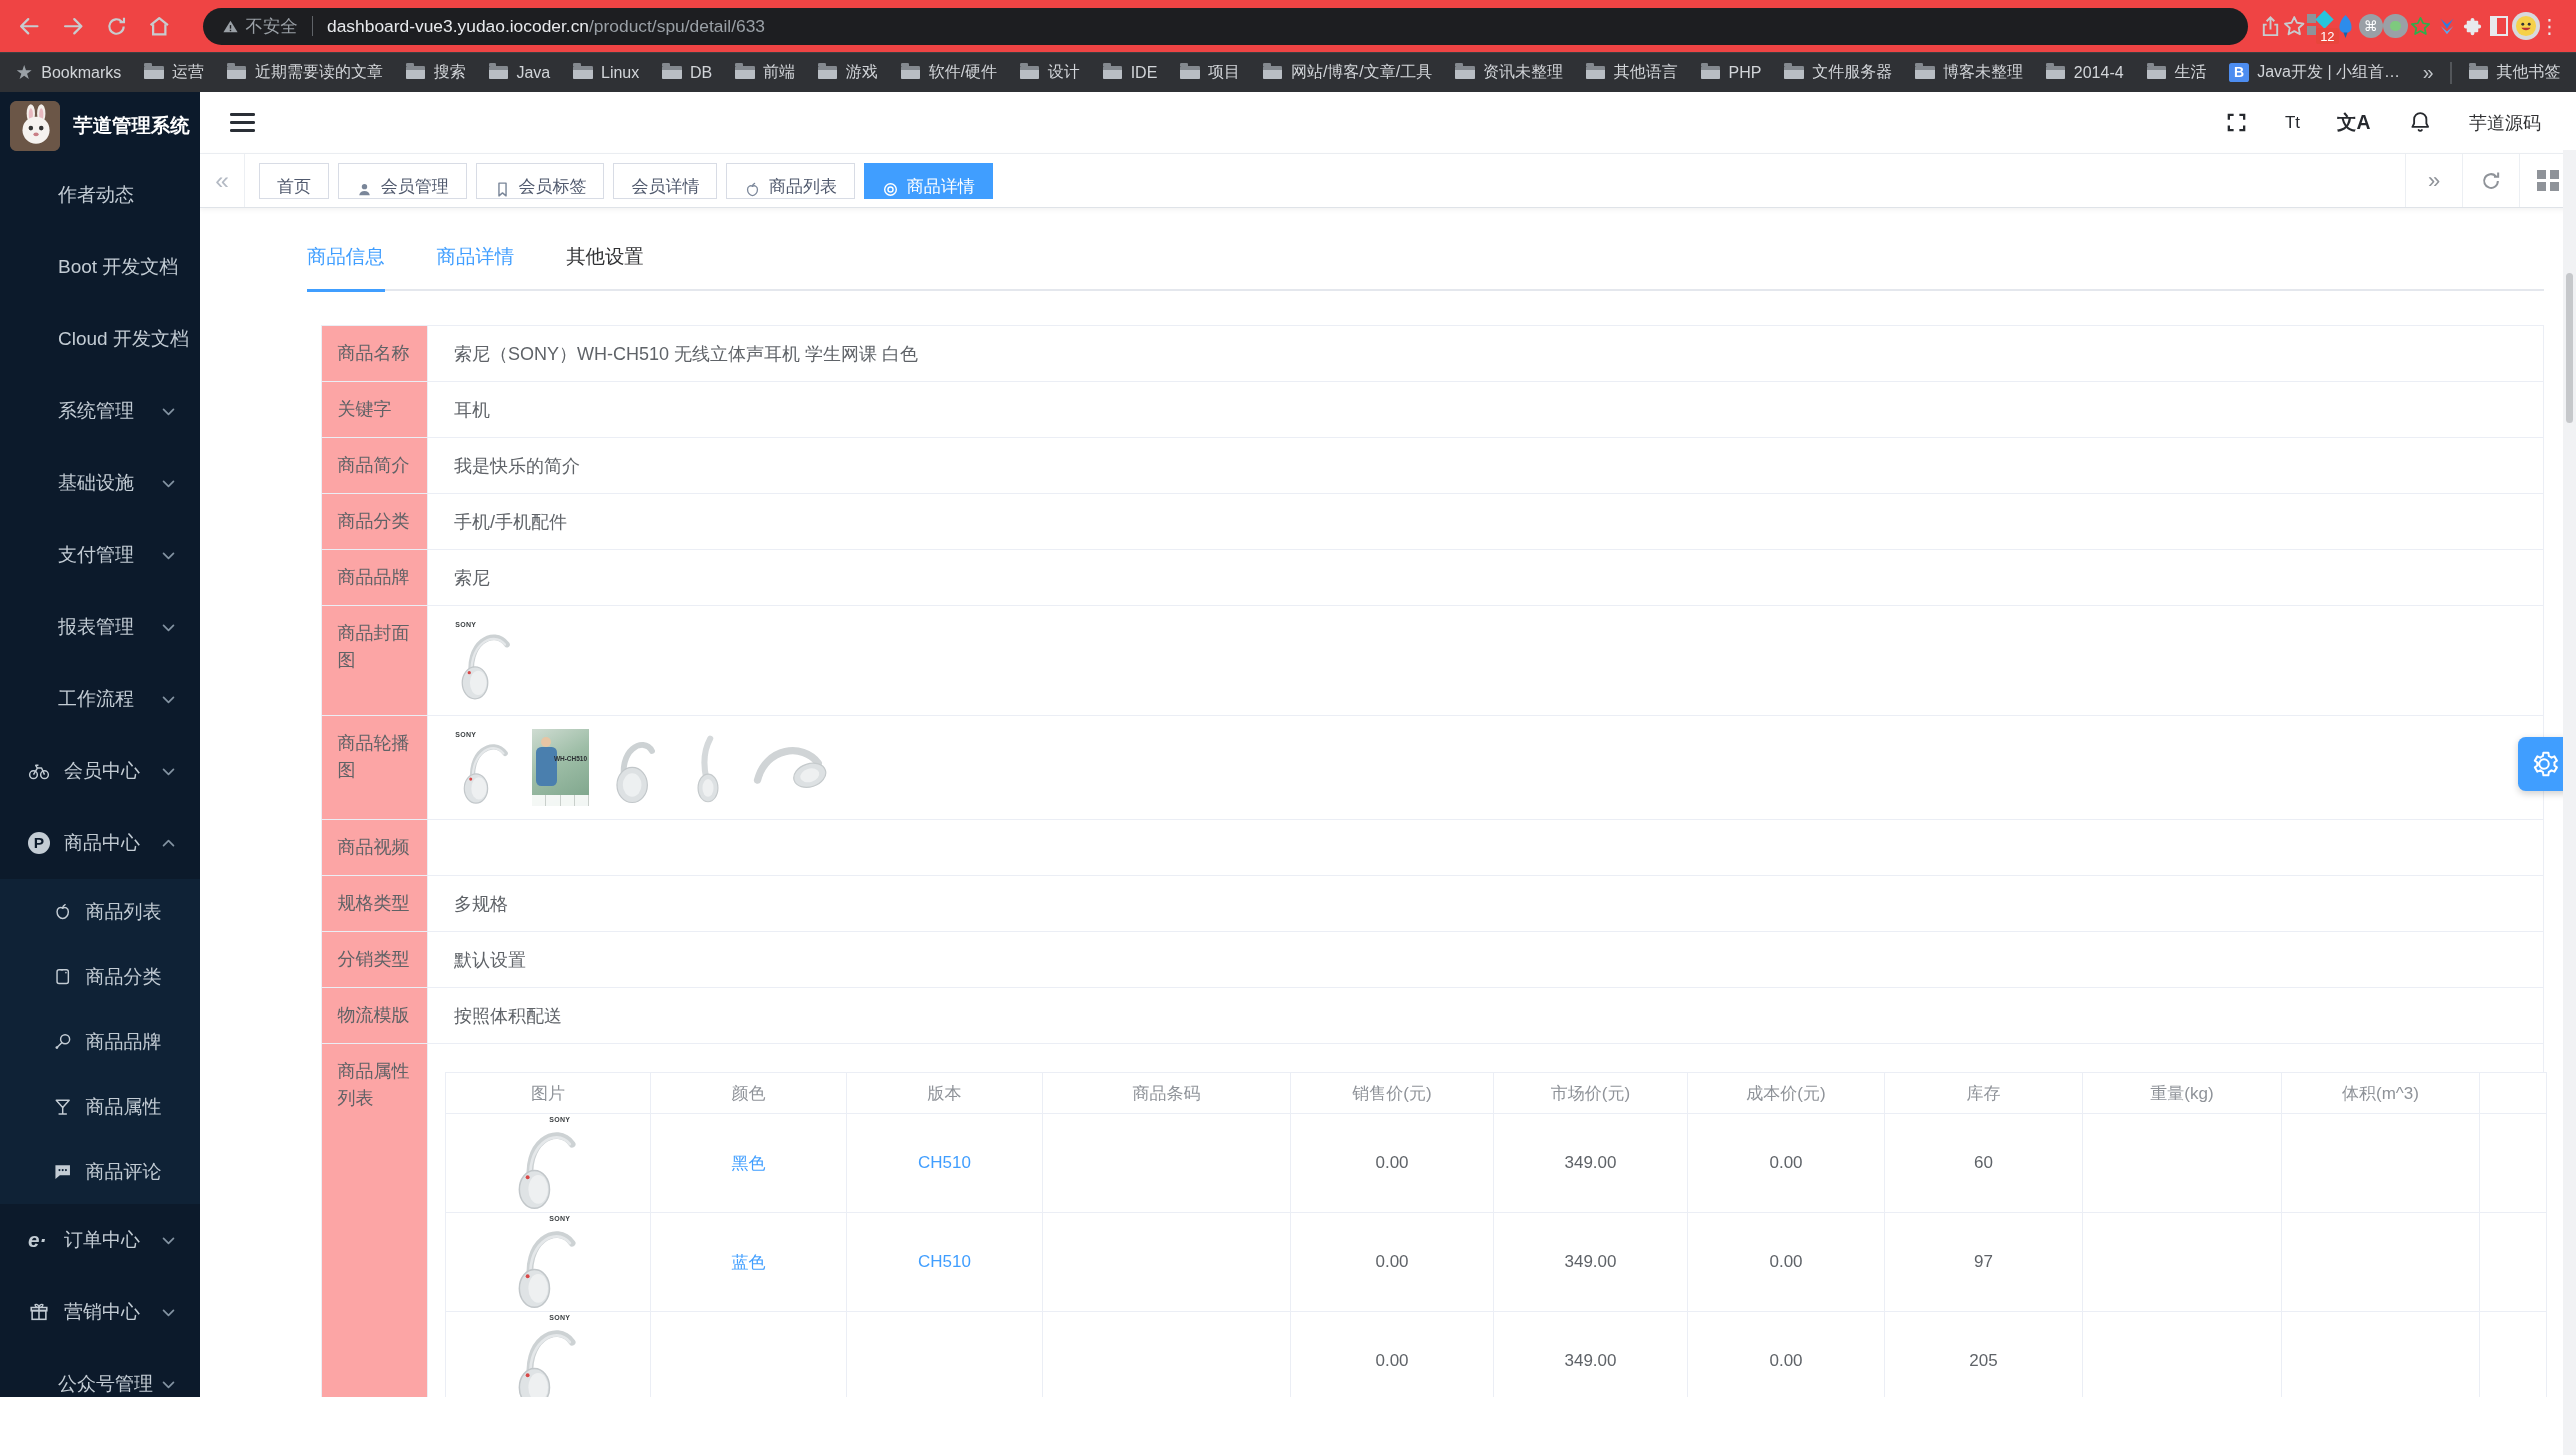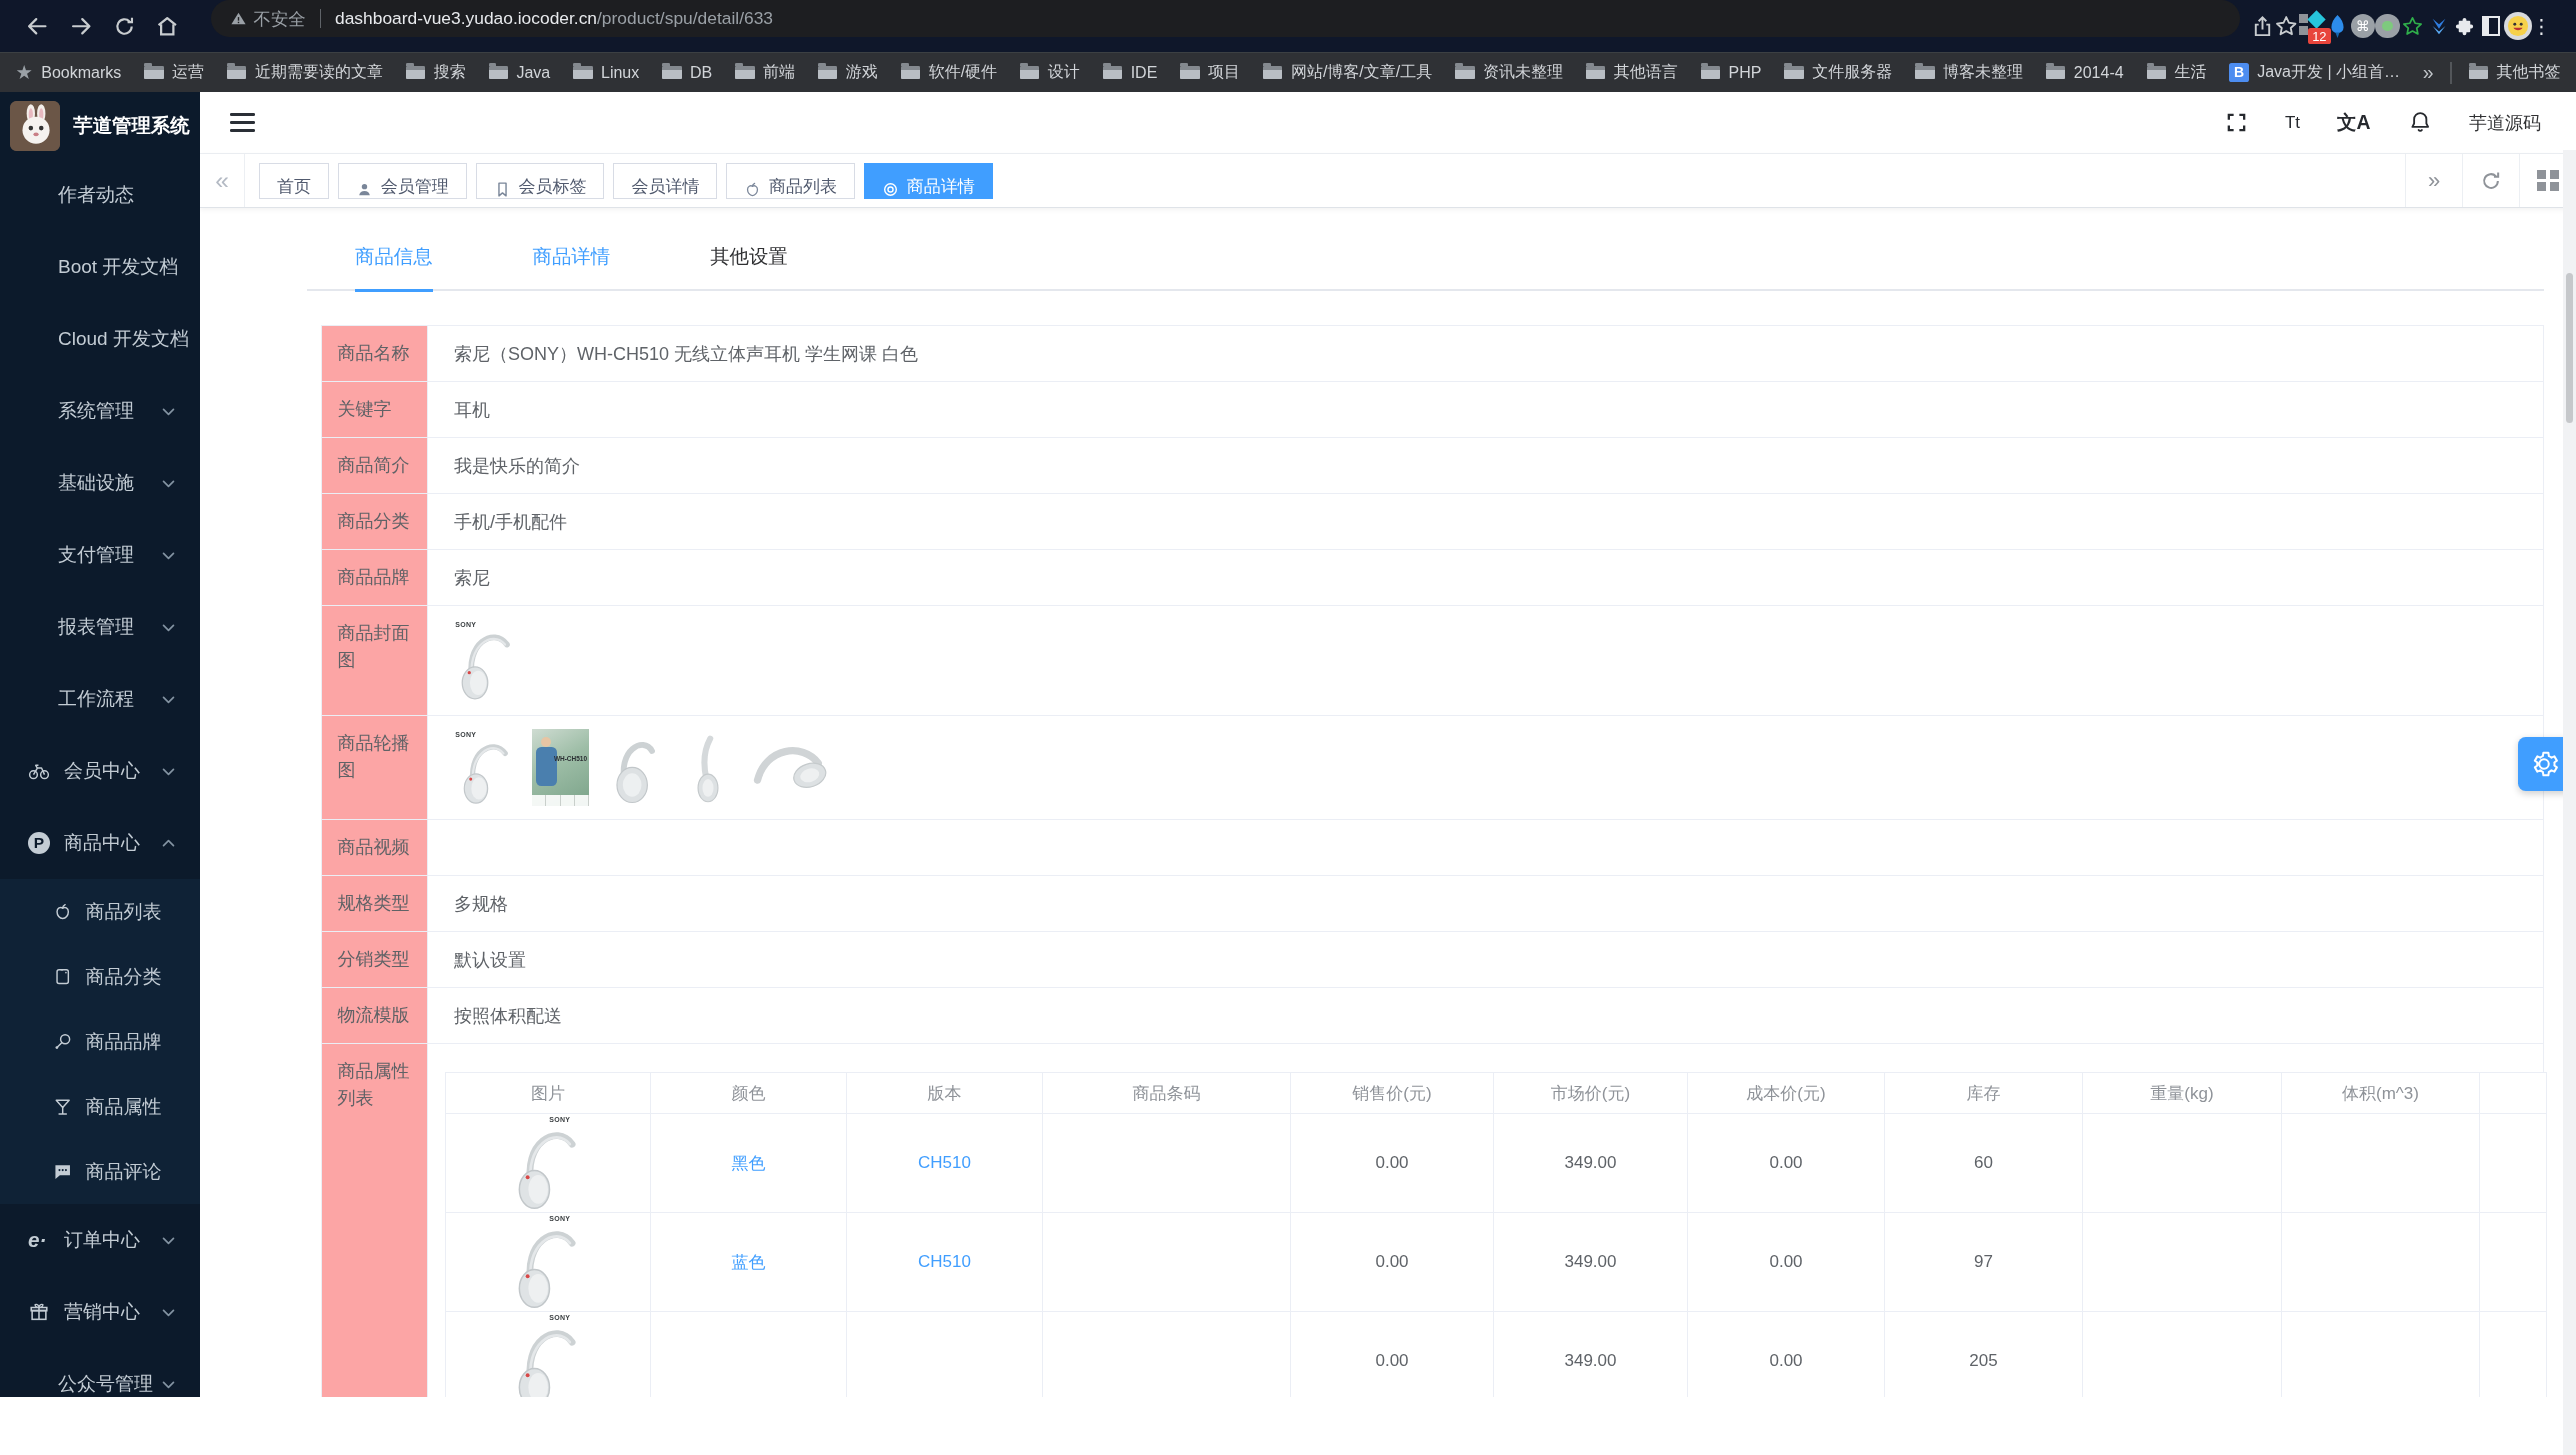--- a/index.html
+++ b/index.html
@@ -12,21 +12,21 @@
   .lights { position:absolute; left:34px; top:18px; display:flex; gap:15.5px; }
   .light { width:22px; height:22px; border-radius:50%; }
   .light.r { background:#ff5f57; } .light.y { background:#febc2e; } .light.g { background:#28c840; }
   .tab { position:absolute; left:132px; top:14px; width:354px; height:44px; background:#35363a;
     border-radius:10.3px 10.3px 0 0; display:flex; align-items:center; padding:0 15.5px; gap:11.6px; }
   .tab-title { color:#dfe1e5; font-size:17px; flex:1; white-space:nowrap; overflow:hidden; }
   .tab-close { color:#9aa0a6; font-size:20.7px; line-height:1; }
   .newtab-btn { position:absolute; left:504px; top:19.4px; color:#b9bdc1; font-size:31px; font-weight:300; }
   .tb-chev { position:absolute; right:17px; top:22px; color:#9aa0a6; }
 
-  .toolbar { height:52px; background:#0f172a; display:flex; padding:0 25px; }
+  .toolbar { height:52px; background:#ef4444; display:flex; align-items:center; padding:0 17px; }
   .nav-ic { color:#c8cccf; margin-right:19.4px; display:flex; align-items:center; }
   .urlbar { flex:1; height:37px; background:#1d1e21; border-radius:19px; display:flex; align-items:center;
     padding:0 19.4px; margin:0 11.6px; font-size:17.4px; white-space:nowrap; overflow:hidden; }
   .warn { color:#9aa0a6; display:flex; align-items:center; gap:6.5px; }
   .url-div { width:1.3px; height:19.4px; background:#5f6368; margin:0 14px; }
   .host { color:#e8eaed; } .path { color:#9aa0a6; }
   .tb-right { display:flex; align-items:center; gap:0; }
   .ext { position:relative; width:26px; height:26px; display:flex; align-items:center; justify-content:center; }
   .badge { position:absolute; right:-6.5px; bottom:-5.2px; background:#e8453c; color:#fff; font-size:13px;
     padding:0.6px 4.5px; border-radius:2.6px; }
@@ -92,21 +92,21 @@
   .tag .tic { width:17px; height:17px; color:#7a8699; }
   .tag.active { background:#409eff; border-color:#409eff; color:#fff; }
   .tag.active .tic { color:#fff; }
   .tbtn { width:57px; display:flex; align-items:center; justify-content:center; color:#8f9399;
     border-left:0.6px solid #eceff3; font-size:22px; flex:none; }
   .grid4 { display:grid; grid-template-columns:9px 9px; grid-gap:3.2px; }
   .grid4 i { width:9px; height:9px; background:#8f9399; }
 
   .content { padding:35px 32px 0 107px; }
   .ctabs { display:flex; gap:52px; border-bottom:2.6px solid #e4e7ed; font-size:19.4px; color:#303133; }
-  .ctab { padding-bottom:19.4px; position:relative; cursor:pointer;margin-left:48px; }
+  .ctab { padding-bottom:19.4px; position:relative; cursor:pointer; }
   .ctab.blue { color:#409eff; }
   .ctab.active { color:#409eff; }
   .ctab.active::after { content:""; position:absolute; left:0; right:0; bottom:-2.6px; height:2.6px; background:#409eff; }
 
   .desc { margin:34px 0 0 14px; border:0.6px solid #ebeef5; border-bottom:none; }
   .drow { display:flex; border-bottom:0.6px solid #ebeef5; min-height:52px; }
   .dlabel { flex:0 0 106px; background:#fca5a5; border-right:0.6px solid #ebeef5; padding:14px 15.5px;
     font-size:18px; color:#606266; line-height:1.5; }
   .dvalue { flex:1; display:flex; align-items:center; padding:6.5px 26px; font-size:18px; color:#5f6368; }
   .dvalue.imgs { padding:13px 26px; gap:13px; }

